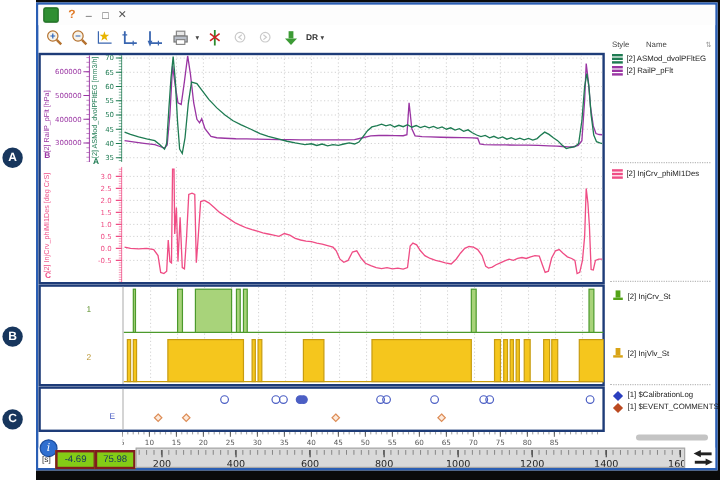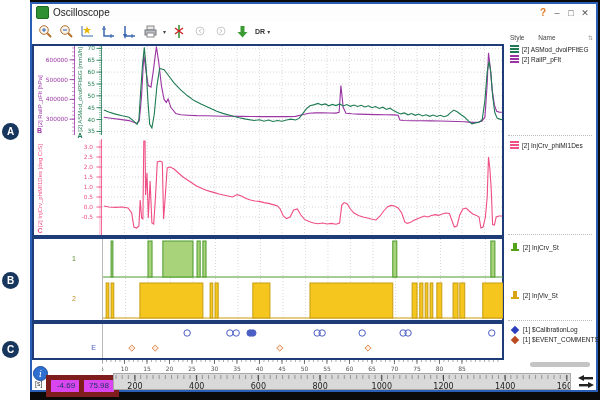--- a/index.html
+++ b/index.html
@@ -34,21 +34,21 @@
   .aletter{font-size:7px;font-weight:bold;line-height:1;}
   .gutter{position:absolute;left:0;top:0;bottom:0;width:68px;border-right:1px solid #b8b8b8;}
   .rowlab{position:absolute;font-size:7px;}
   
   .timeaxis{position:absolute;left:70px;top:356px;width:400px;height:13px;}
   .statusrow{position:absolute;left:0;top:369px;width:564px;height:17px;background:#fff;}
   .info-icon{position:absolute;left:1px;top:-7px;width:13px;height:13px;border-radius:50%;
              background:#2f6fd0;border:1px solid #1d4e9e;color:#fff;font-size:9px;font-family:"DejaVu Serif",serif;
              font-style:italic;display:flex;align-items:center;justify-content:center;}
   .unit-label{position:absolute;left:3px;top:7px;font-size:7px;color:#333;}
-  .valbox{position:absolute;top:2px;width:30px;height:12px;background:#d946ef;border:5px solid #7f1d1d;
+  .valbox{position:absolute;top:2px;width:30px;height:12px;background:#84cc16;border:2px solid #7f1d1d;
           color:#17375e;font-size:8px;text-align:center;line-height:12px;}
   .ruler{position:absolute;left:81px;top:0;width:458px;height:17px;background:#d9d9d9;border:1px solid #a8a8a8;box-sizing:border-box;}
   .panarrows{position:absolute;left:545px;top:1px;}
   
   .legend{position:absolute;left:476px;top:26px;width:86px;height:340px;}
   .legend-header{position:absolute;top:4px;left:2px;font-size:6.5px;color:#444;}
   .legend-header .h2{margin-left:12px;}
   .legend-sort{position:absolute;right:1px;top:4px;font-size:6px;color:#999;}
   .legend-item{position:absolute;left:2px;display:flex;align-items:center;gap:3px;white-space:nowrap;}
   .li-lines{display:inline-flex;flex-direction:column;gap:1px;width:9px;flex:none;}
@@ -66,21 +66,20 @@
 <div class="side-strip">
   <div class="callout" style="top:123px">A</div>
   <div class="callout" style="top:272px">B</div>
   <div class="callout" style="top:341px">C</div>
 </div>
 
 <div class="window">
 
   <div class="titlebar">
     <span class="app-icon"></span>
-    <span class="title-text">Oscilloscope</span>
     <span class="win-btn help-btn">?</span>
     <span class="win-btn">–</span>
     <span class="win-btn">□</span>
     <span class="win-btn">✕</span>
   </div>
 
   <div class="toolbar">
     <span class="tb">
       <svg width="15" height="15">
           <circle cx="6" cy="6" r="4.3" fill="#f7f3ea" stroke="#b5722f"></circle>

